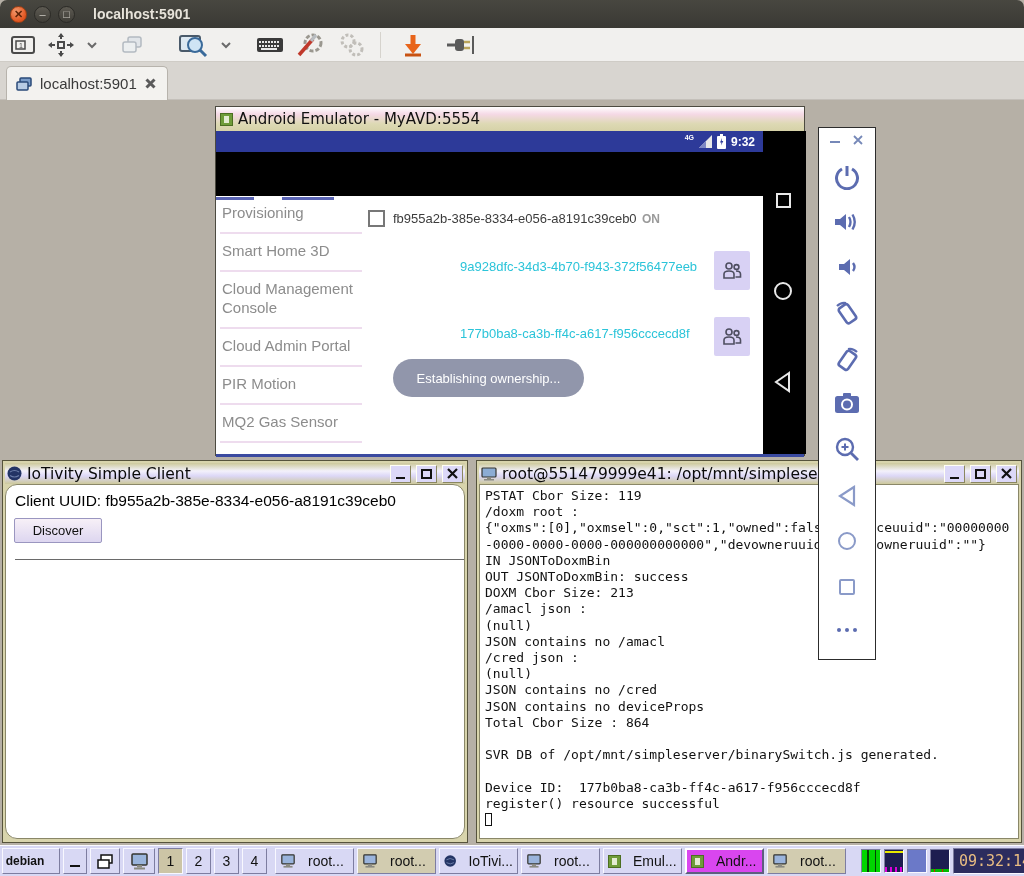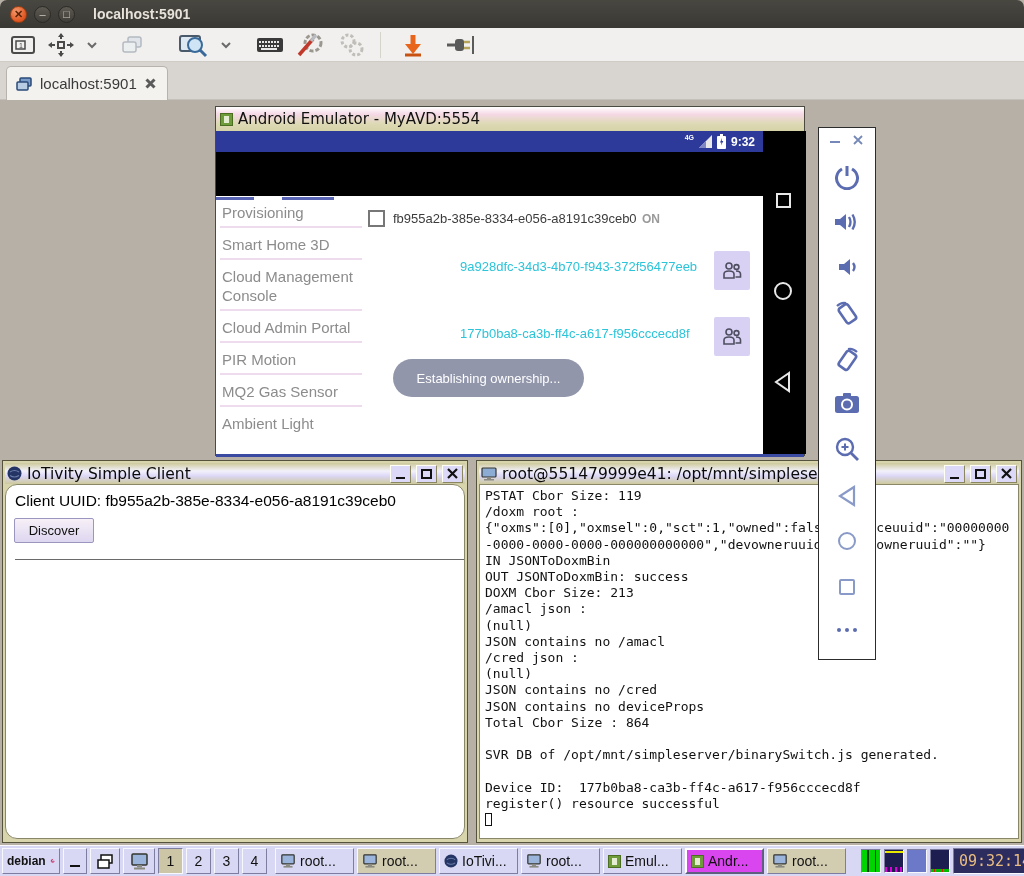--- a/index.html
+++ b/index.html
@@ -47,21 +47,21 @@
     display:flex; align-items:center; justify-content:flex-end; gap:5px; padding-right:8px; }
   .status-time { color:#fff; font-size:12px; font-weight:bold; }
   .net-label { color:#fff; font-size:7px; font-weight:bold; position:relative; top:-4px; }
   .phone-appbar { left:0; top:45px; width:547px; height:44px; background:#4b57a7;
     display:flex; align-items:center; }
   .appbar-title { color:#fff; font-size:12.5px; font-weight:bold; margin-left:25px; }
   .appbar-refresh { position:absolute; right:14px; top:8px; }
 
   .phone-content { left:0; top:89px; width:547px; height:258px; background:#fff; overflow:hidden; }
   .nav-col { position:absolute; left:4px; top:0; width:144px; }
-  .nav-item { font-size:15px; color:#8c8c8c; padding:7px 2px 4px 2px; border-bottom:2px solid #eedcee; line-height:19px; width:142px;}
+  .nav-item { font-size:15px; color:#8c8c8c; padding:7px 2px 10px 2px; border-bottom:2px solid #eedcee; line-height:19px; width:142px;}
   .nav-item.last { border-bottom:none; }
   .sel-seg { position:absolute; top:1px; height:3px; background:#5a64b4; }
 
   .cbx { position:absolute; left:152px; top:14px; width:17px; height:17px; border:2px solid #777; background:#fff; }
   .dev-label { position:absolute; left:177px; top:15px; font-size:13px; color:#3c3c3c; }
   .dev-state { position:absolute; left:426px; top:16px; font-size:12px; color:#9a9a9a;font-weight:bold; }
   .uuid { position:absolute; left:244px; font-size:13px; color:#2bc4d9; }
   .person-btn { position:absolute; left:498px; width:36px; height:39px; background:#d8d1f4; border-radius:2px;
     display:flex; align-items:center; justify-content:center; }
   .estab-btn { position:absolute; left:177px; top:163px; width:191px; height:38px; background:#9196ab;
@@ -91,36 +91,36 @@
   .xtitle-text { font-family:"DejaVu Sans",sans-serif; font-size:15.5px; color:#0a0a0a; white-space:nowrap; overflow:hidden; flex:1; }
   .xbtn { width:21px; height:18px; background:#dcd8f8; border:1px solid; border-color:#fffff4 #8a8760 #8a8760 #fffff4;
     display:flex; align-items:center; justify-content:center; flex:none; }
   .xbtn .g-min { width:9px; height:2px; background:#111; margin-top:9px; }
   .xbtn .g-max { width:11px; height:10px; border:2px solid #111; }
   .xcontent { background:#fff; border:1px solid #8a8768; position:relative; overflow:hidden; }
 
   .iot-window { left:2px; top:460px; width:466px; height:383px; }
   .iot-content { height:355px;border-radius:12px; }
   .iot-uuid { position:absolute; left:9px; top:7px; font-size:15.5px; color:#000; }
-  .discover-btn { position:absolute; left:8px; top:33px; width:80px; height:25px;
+  .discover-btn { position:absolute; left:8px; top:33px; width:88px; height:25px;
     background:linear-gradient(180deg,#f7f0f7,#ddd6f0); border:1px solid #9a96c0; border-radius:2px;
     font-size:13px; color:#111; display:flex; align-items:center; justify-content:center; }
   .iot-sep { position:absolute; left:9px; top:74px; width:450px; height:0; border-top:1px solid #6a6a6a; }
 
   .term-window { left:476px; top:460px; width:546px; height:383px; }
   .term-content { height:355px; font-family:"DejaVu Sans Mono",monospace; font-size:13px; color:#111;
     padding:3px 0 0 5px; }
   .tline { line-height:16.2px; min-height:16.2px; white-space:pre; }
   .cursor { display:inline-block; width:7px; height:13px; border:1px solid #111; vertical-align:-2px; }
 
   
   .taskbar { left:0; top:845px; width:1024px; height:31px; background:#d8d8f4;
     border-top:1px solid #fcfcff; z-index:4; display:flex; align-items:center; padding:0 2px; gap:3px; }
   .tbarbtn { height:26px; background:#d8d8f4; border:1px solid; border-color:#f8f8ff #7d7da0 #7d7da0 #f8f8ff;
-    display:flex; align-items:center; justify-content:center; gap:4px; font-size:13px; color:#111; padding:0 4px; flex:none; }
+    display:flex; align-items:center; justify-content:center; gap:12px; font-size:13px; color:#111; padding:0 4px; flex:none; }
   .ws { width:25px; font-size:14px; }
   .ws.active { background:#ccc5a6; border-color:#7d7da0 #f8f8ff #f8f8ff #7d7da0; }
   .task { width:79px; justify-content:flex-start; overflow:hidden; }
   .task .tlabel { font-size:14px; white-space:nowrap; }
   .task.tan { background:#d2ccb0; }
   .task.active { background:#d946ef; border:2px solid; border-color:#ffffff #5e5e7e #5e5e7e #ffffff; }
   .graph { width:20px; height:24px; border:1px solid; border-color:#7d7da0 #f8f8ff #f8f8ff #7d7da0; flex:none; }
   .g-cpu { background:linear-gradient(90deg,#00d400 0 5px,#063d06 5px 7px,#00d400 7px 13px,#063d06 13px 14px,#00d400 14px 20px); }
   .g-net { background:#1d1d50; position:relative; }
   .g-net::before { content:""; position:absolute; left:0; top:1px; width:100%; height:2px; background:#e8e800; }

